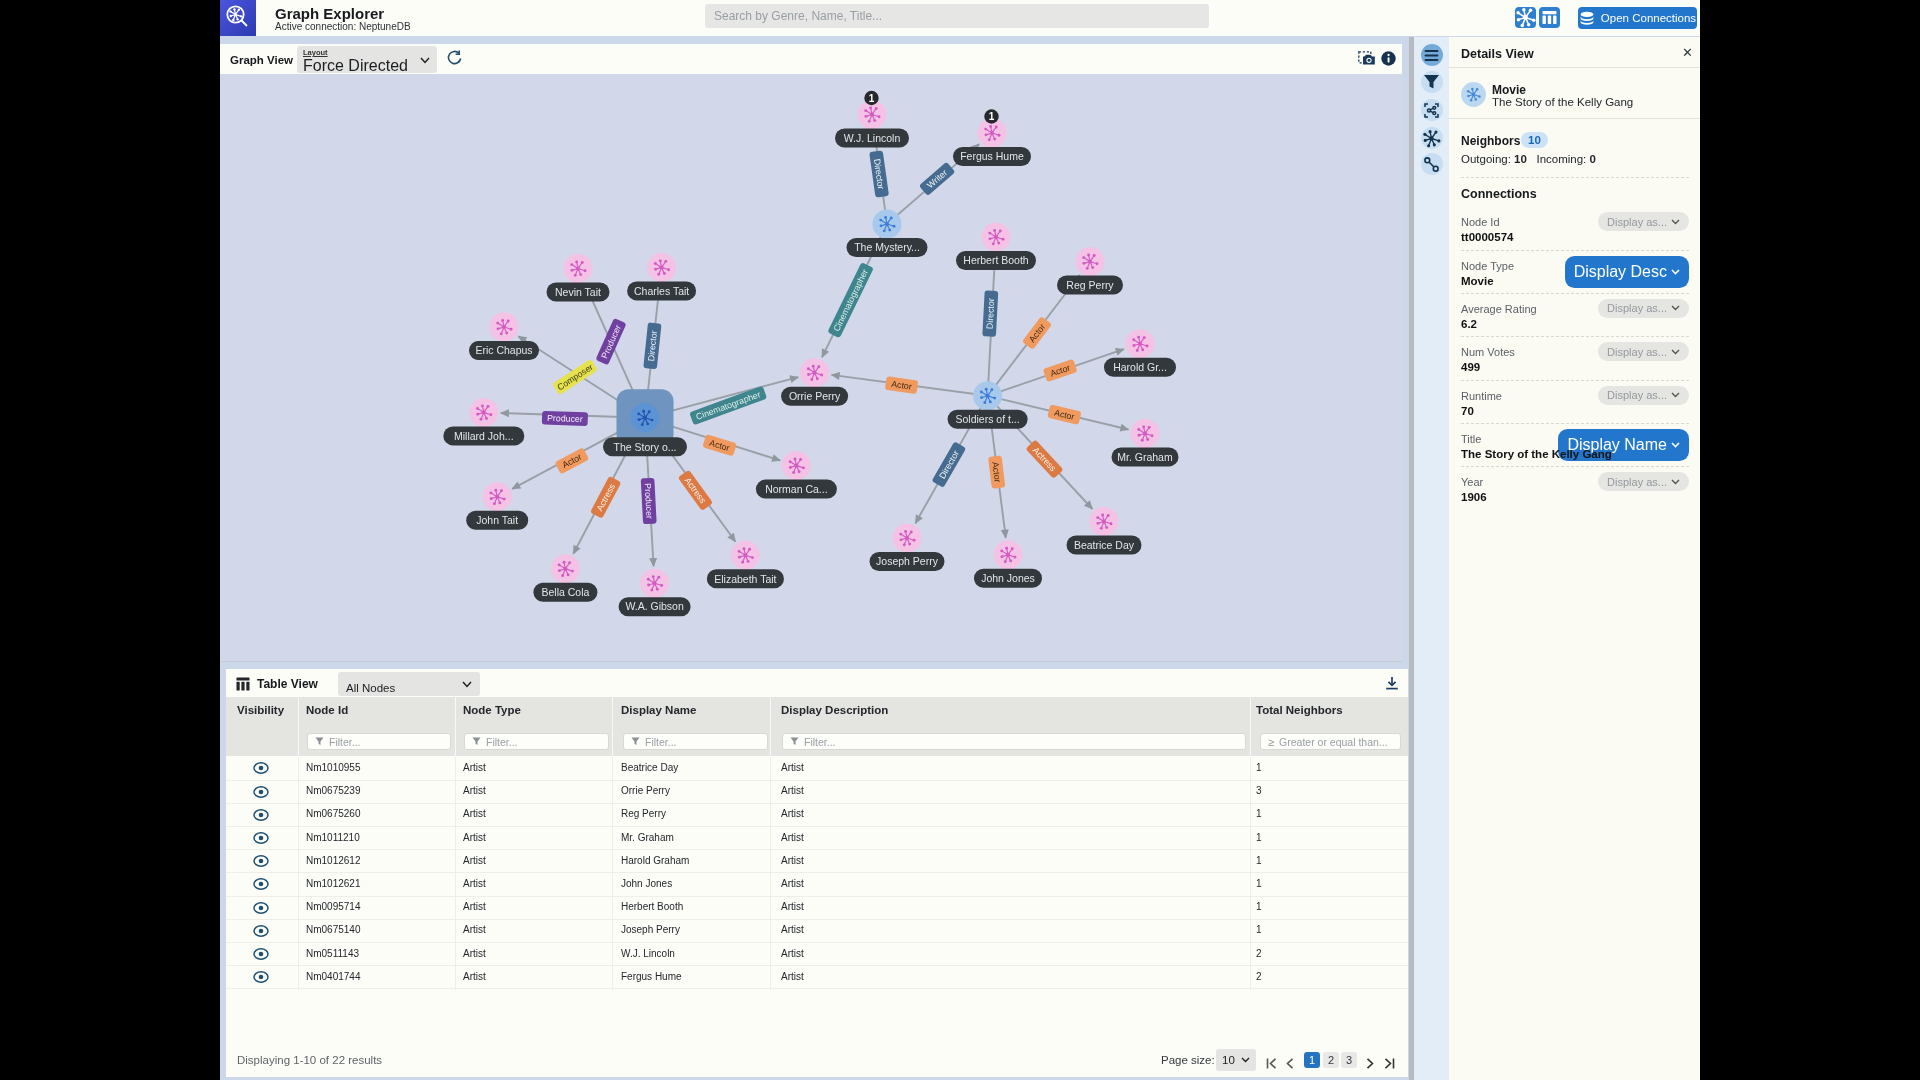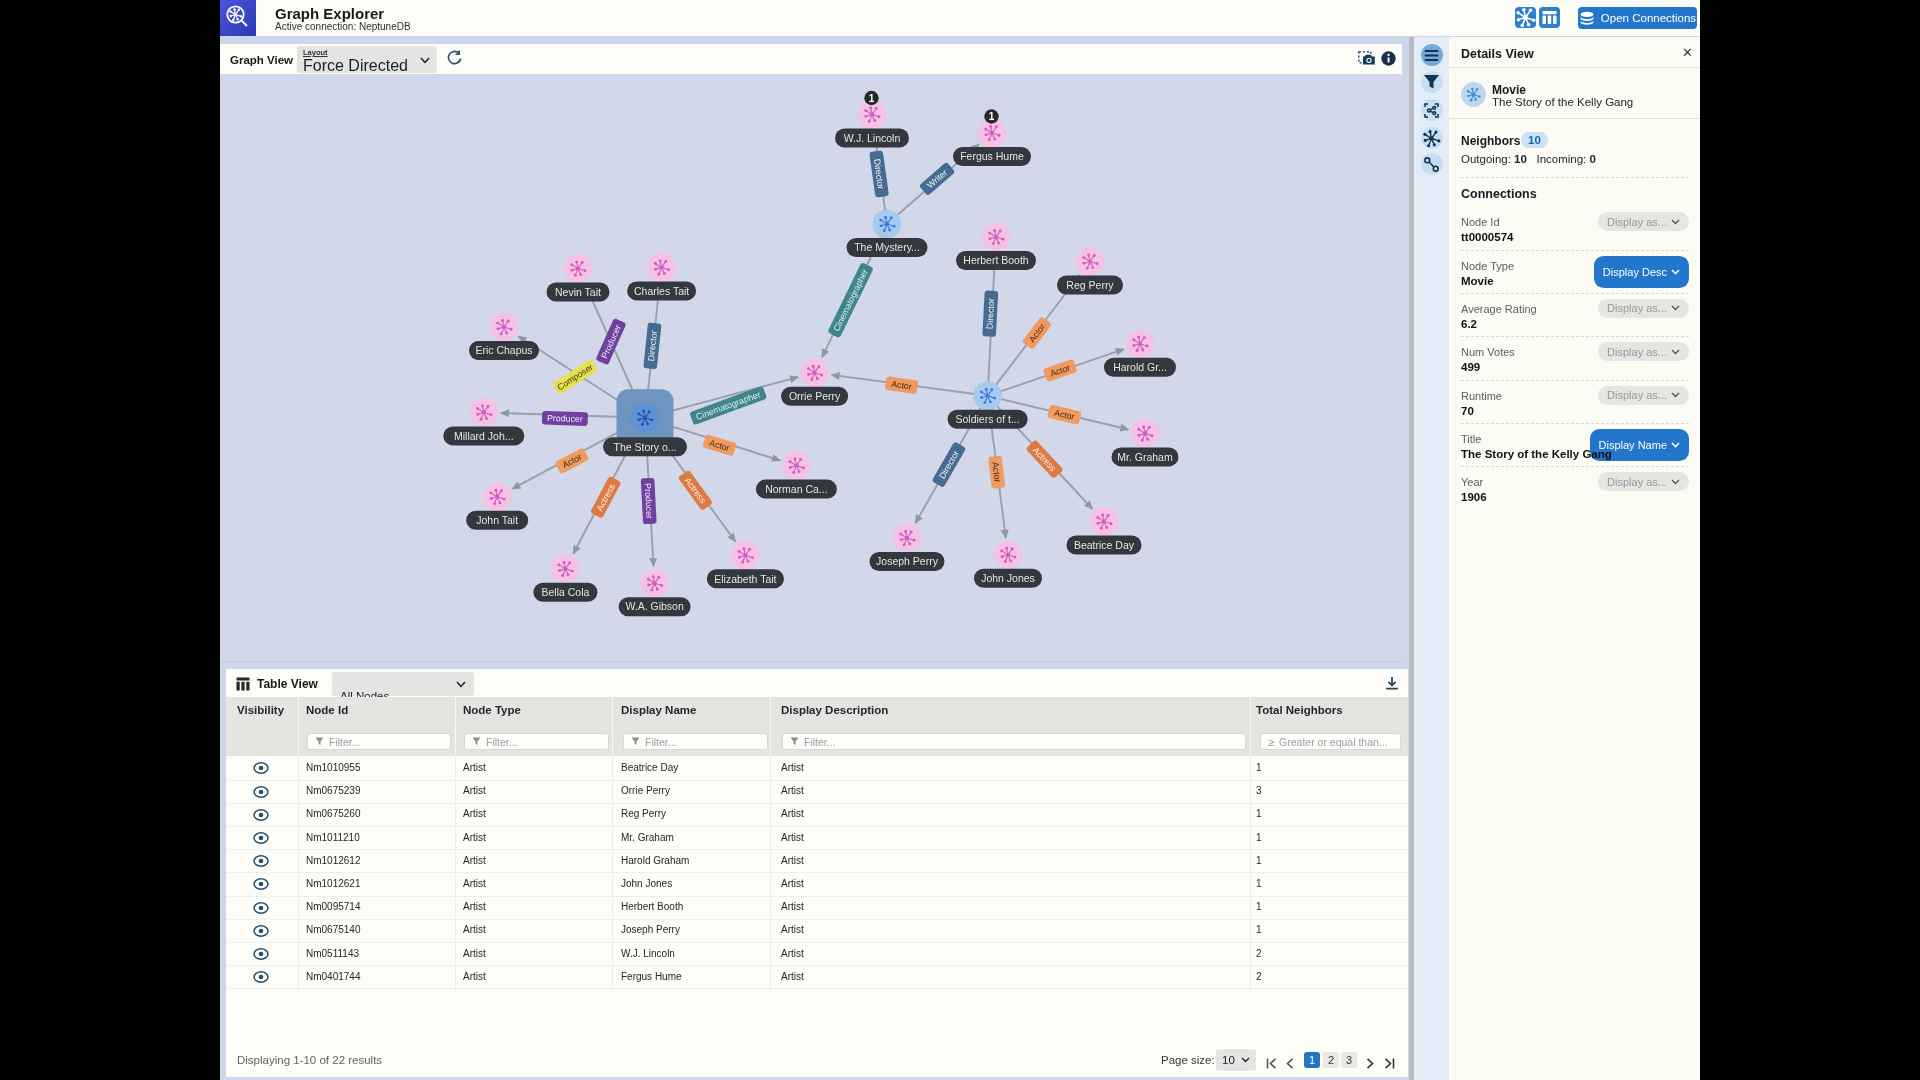--- a/index.html
+++ b/index.html
@@ -14,21 +14,21 @@
 #gpanel { position:absolute; left:0; top:44px; width:1182px; height:617px; background:#fef9c3; box-shadow:0 1px 0 #c6cad2; }
 #gtoolbar { position:absolute; left:0; top:0; width:1182px; height:30px; background:#fdfdf8; }
 #gtitle { position:absolute; left:10px; top:10px; font-size:11.5px; font-weight:bold; color:#16191d; }
 #layoutdd { position:absolute; left:77px; top:2px; width:140px; height:27px; background:#e4e4e2; border-radius:3px; padding:2px 6px; }
 #layoutdd .lab { font-size:7.5px; color:#333; font-weight:bold;text-decoration:underline; }
 #layoutdd .val { font-size:16px; color:#1b1e21; margin-top:0px; }
 #canvas { position:absolute; left:0; top:30px; width:1182px; height:587px; background:#d2d8e9; overflow:hidden; will-change:transform; }
 #tpanel { position:absolute; left:6px; top:669px; width:1182px; height:408px; background:#fdfdf8; }
 #tbar-ic { position:absolute; left:10px; top:8px; }
 #tbar-t { position:absolute; left:31px; top:8px; font-size:12px; font-weight:bold; color:#16191d; }
-#allnodes { position:absolute; left:106px; top:3px; width:142px; height:24px; background:#e4e4e2; border-radius:3px; font-size:11.5px; color:#1b1e21; line-height:24px; padding:12px 8px; }
+#allnodes { position:absolute; left:112px; top:3px; width:142px; height:24px; background:#e4e4e2; border-radius:3px; font-size:11.5px; color:#1b1e21; line-height:24px; padding:4px 8px; }
 #thead { position:absolute; left:0; top:28px; width:1182px; height:59px; background:#e4e4e0; }
 .th { position:absolute; top:7px; font-size:11.5px; font-weight:bold; color:#23272b; }
 .fin { position:absolute; top:36px; height:17px; background:#fdfdfa; border:1px solid #d8d8d4; border-radius:3px; font-size:10.5px; color:#9aa0a5; padding-left:7px; display:flex; align-items:center; }
 .trow { position:absolute; left:0; width:1182px; height:23.2px; border-bottom:1px solid #efefe9; font-size:10px; color:#23272b; }
 .trow div { position:absolute; top:4.5px; }
 .c-eye { left:27px; top:5px; }
 .c1 { left:80px; } .c2 { left:237px; } .c3 { left:395px; } .c4 { left:555px; } .c5 { left:1030px; }
 #pgbar { position:absolute; left:0; top:376px; width:1182px; height:32px; background:#fdfdf8; }
 #pgtext { position:absolute; left:11px; top:9px; font-size:11.5px; color:#5f6368; }
 #pagesize { position:absolute; left:935px; top:9px; font-size:11.5px; color:#33383d; }
@@ -45,21 +45,21 @@
 #micon { position:absolute; left:12px; top:45px; width:25px; height:25px; border-radius:50%; background:#bcd8f0; }
 #mlab { position:absolute; left:43px; top:46px; font-size:12px; font-weight:bold; color:#16191d; }
 #mval { position:absolute; left:43px; top:59px; font-size:11.5px; color:#23272b; }
 #nb { position:absolute; left:12px; top:97px; font-size:12px; font-weight:bold; color:#16191d; }
 #nbbadge { position:absolute; left:72px; top:95px; width:27px; height:16px; background:#cbe2f7; border-radius:8px; color:#1b66b4; font-size:11.5px; font-weight:bold; display:flex; align-items:center; justify-content:center; }
 #outg { position:absolute; left:12px; top:116px; font-size:11.5px; color:#23272b; }
 #prophead { position:absolute; left:12px; top:150px; font-size:12.5px; font-weight:bold; color:#16191d; }
 .prop { position:absolute; left:12px; width:228px; height:20px; }
 .plab { position:absolute; left:0; top:4px; font-size:11px; color:#5a5f64; }
 .pill-g { position:absolute; right:0; top:0; height:19px; background:#e5e5e1; border-radius:9.5px; font-size:11px; color:#94999e; display:flex; align-items:center; padding:0 9px; }
-.pill-b { position:absolute; right:0; top:0; height:19px; background:#2277cc; border-radius:9.5px; font-size:11px; color:#fff; display:flex; align-items:center; padding:16px 9px; }
+.pill-b { position:absolute; right:0; top:0; height:19px; background:#2277cc; border-radius:9.5px; font-size:16px; color:#fff; display:flex; align-items:center; padding:16px 9px; }
 .pval { position:absolute; left:12px; font-size:11.5px; font-weight:bold; color:#111; }
 .dsep { position:absolute; left:12px; width:228px; border-top:1px dashed #d9d9d3; }
 </style></head>
 <body>
 <div id="app">
   <div id="header">
     <div id="logo"><svg width="36" height="36" viewBox="0 0 36 36" style="">
           <g stroke="#fff" fill="none" stroke-width="1.8">
             <circle cx="15.5" cy="14.5" r="8.2"></circle>
             <line x1="21.5" y1="20.5" x2="27" y2="26"></line>
@@ -77,20 +77,21 @@
             <circle cx="10.50" cy="11.38" r="1.18" stroke="none"></circle>
             <line x1="15.5" y1="14.5" x2="14.40" y2="9.35"></line>
             <circle cx="14.40" cy="9.35" r="1.18" stroke="none"></circle>
             <line x1="15.5" y1="14.5" x2="18.88" y2="9.68"></line>
             <circle cx="18.88" cy="9.68" r="1.18" stroke="none"></circle>
             <circle cx="15.5" cy="14.5" r="1.61" stroke="none"></circle>
           </g>
         </svg></div>
     <div id="htitle">Graph Explorer</div>
     <div id="hsub">Active connection: NeptuneDB</div>
+    <div id="search">Search by Genre, Name, Title...</div>
     <div class="hbtn" style="left:1295px">
         <svg width="21" height="21" viewBox="0 0 21 21" style="">
           <g stroke="#fff" fill="#fff" stroke-width="1.5">
             <line x1="10.5" y1="10.5" x2="18.81" y2="13.20"></line>
             <circle cx="18.81" cy="13.20" r="1.75" stroke="none"></circle>
             <line x1="10.5" y1="10.5" x2="13.68" y2="17.64"></line>
             <circle cx="13.68" cy="17.64" r="1.75" stroke="none"></circle>
             <line x1="10.5" y1="10.5" x2="7.23" y2="18.60"></line>
             <circle cx="7.23" cy="18.60" r="1.75" stroke="none"></circle>
             <line x1="10.5" y1="10.5" x2="3.46" y2="12.65"></line>

